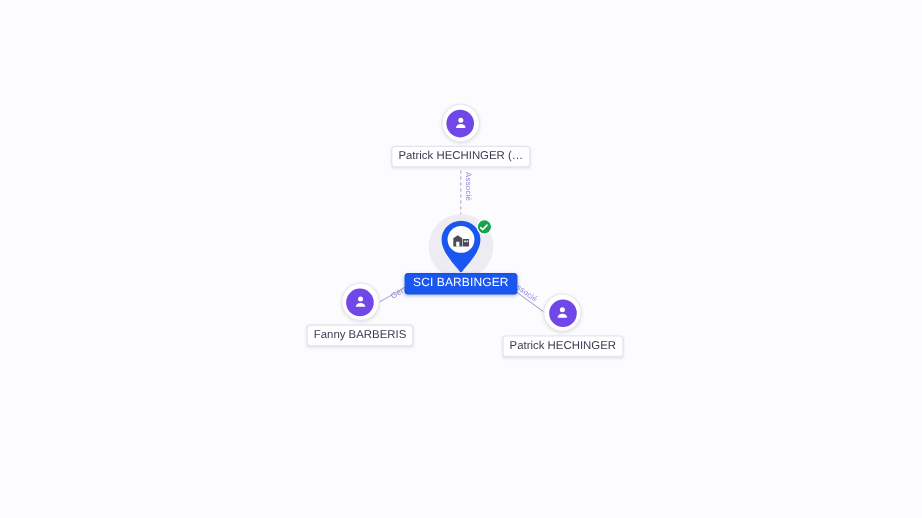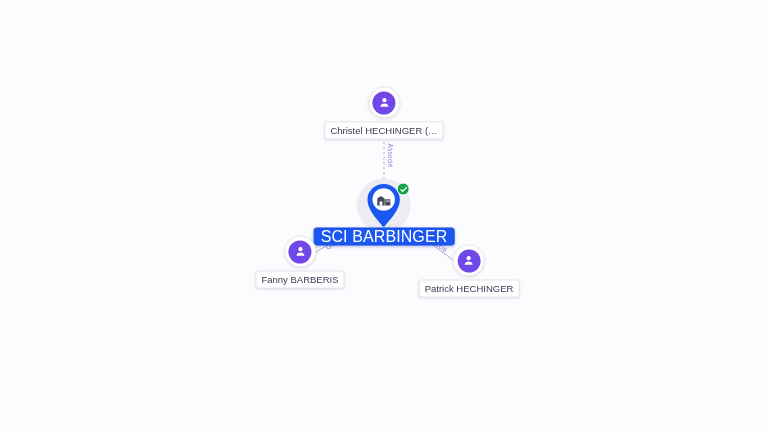--- a/index.html
+++ b/index.html
@@ -116,21 +116,21 @@
     box-sizing: border-box;
   }
   .check-badge svg { display:block; }
 
   .company-label {
     margin-top: -5px;
     background: #1a56f0;
     border: 1px solid #1a4fe0;
     border-radius: 3px;
     padding: 2px 6px 3px 6px;
-    font-size: 16px;
+    font-size: 10px;
     line-height: 11px;
     color: #ffffff;
     white-space: nowrap;
     letter-spacing: 0.1px;
     box-shadow: 0 1px 3px rgba(20,50,180,0.30);
     position: relative;
     z-index: 5;
   }
 
   
@@ -174,21 +174,21 @@
 
   <div class="node" style="left:384px; top:113px;">
     <div class="person-avatar">
       <div class="person-disc">
         <svg width="14" height="14" viewBox="0 0 24 24" fill="#ffffff">
           <circle cx="12" cy="8" r="3.6"></circle>
           <path d="M5.2 19.2c0-3.5 3.1-5.6 6.8-5.6s6.8 2.1 6.8 5.6z"></path>
         </svg>
       </div>
     </div>
-    <div class="node-label">Christel HECHINGER (…</div>
+    <div class="node-label">Patrick HECHINGER (…</div>
   </div>
 
   <div class="company-node" style="left:384px; top:212px;">
     <div class="company-halo">
       <div class="pin-wrap">
         <svg width="40" height="48" viewBox="0 0 40 48">
           <path d="M20 2.5c-9 0-16.2 7-16.2 15.7 0 11 12.5 22.5 15.2 26.6a1.2 1.2 0 0 0 2 0C23.7 40.7 36.2 29.2 36.2 18.2 36.2 9.5 29 2.5 20 2.5z" fill="#1a56f0"></path>
           <circle cx="20" cy="18" r="11.2" fill="#ffffff"></circle>
           <g fill="#4a4a5c" transform="translate(13.0,12.0) scale(0.60)">
             <path d="M1 20V8.4l6.2-4.2 6.2 4.2V20z"></path>

